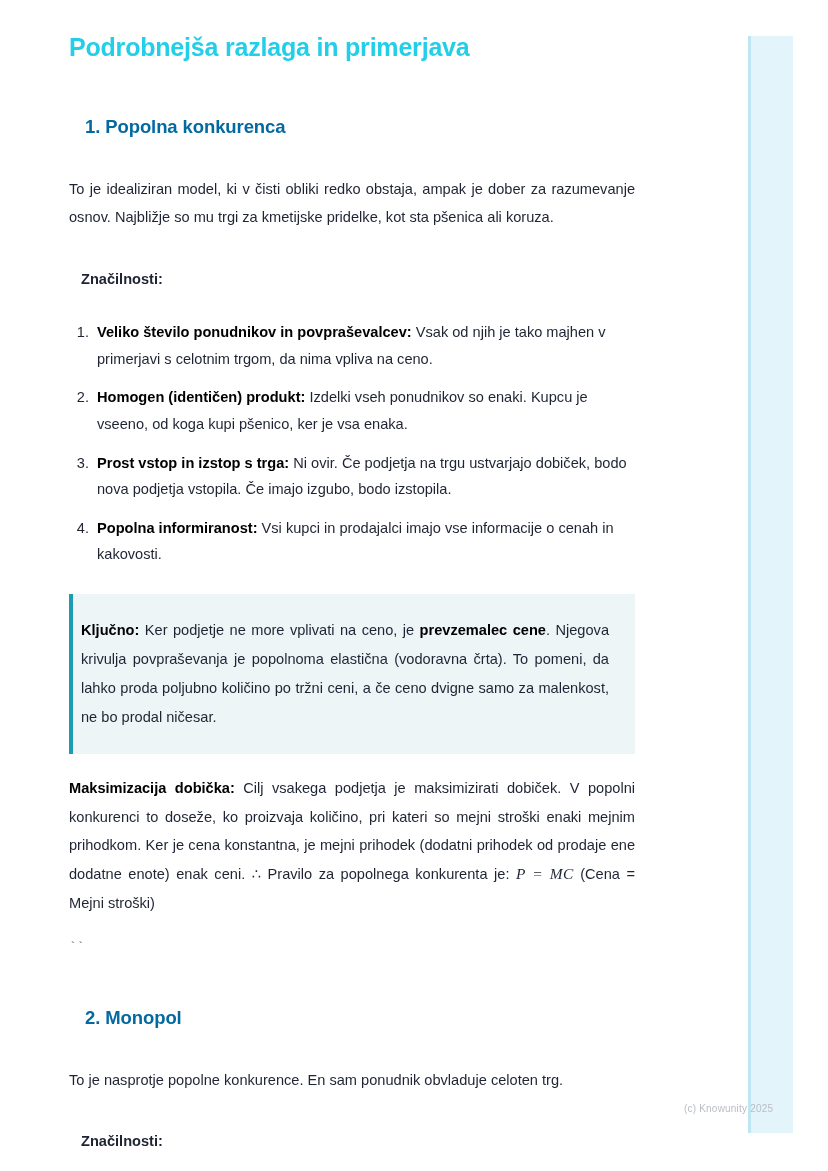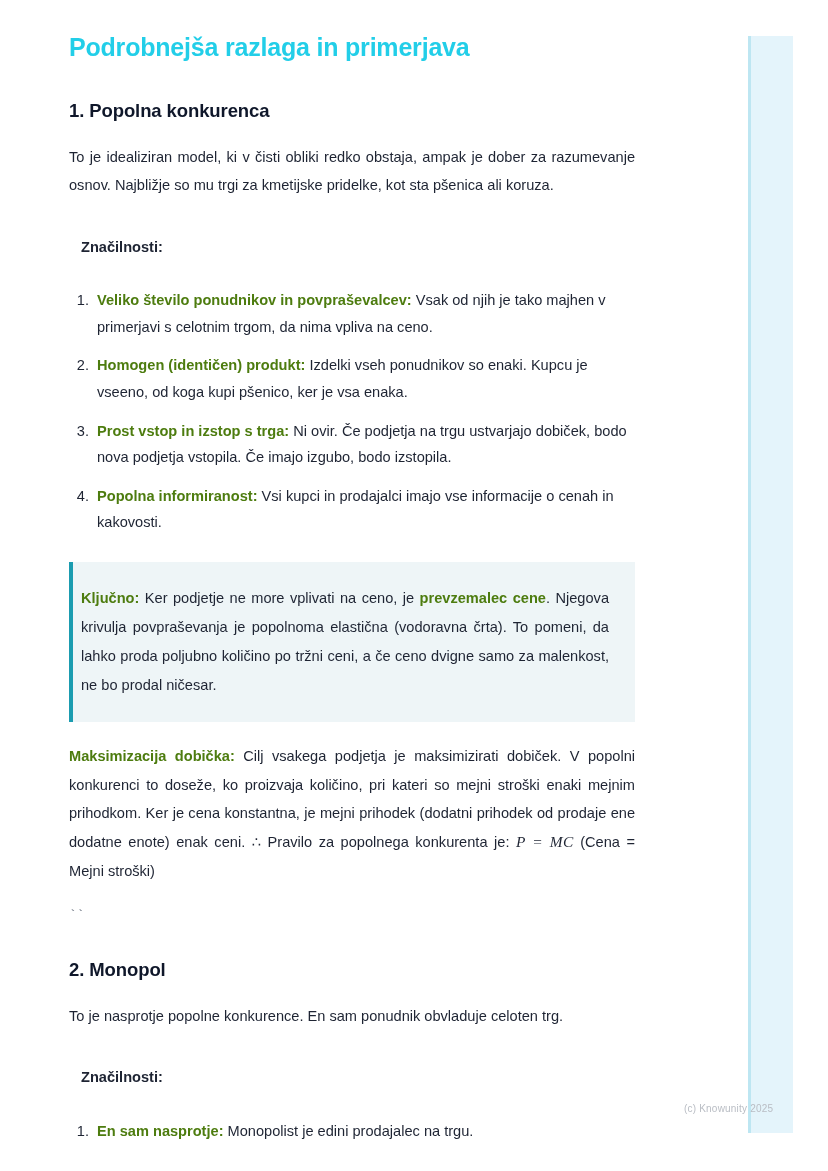--- a/index.html
+++ b/index.html
@@ -44,23 +44,23 @@
     color: #22cee8;
     letter-spacing: -0.2px;
     margin: 0;
     padding-top: 32px;
   }
 
   h2.section-title {
     font-size: 18.5px;
     line-height: 1.3;
     font-weight: bold;
-    color: #0f172a;
+    color: #0369a1;
     letter-spacing: -0.1px;
-    margin: 0;
+    margin: 16px;
     padding-top: 36px;
   }
 
   p.body {
     font-size: 14.6px;
     line-height: 1.93;
     text-align: justify;
     margin: 0;
     padding-top: 20px;
     color: #1e2433;
@@ -87,21 +87,21 @@
     margin: 0 0 12px 0;
     padding-left: 4px;
     color: #1e2433;
   }
   ol.feature-list > li:last-child { margin-bottom: 0; }
   ol.feature-list > li::marker {
     font-weight: normal;
     color: #1e2433;
   }
 
-  b, strong { font-weight: bold; color: #4d7c0f; }
+  b, strong { font-weight: bold; color: #000000; }
 
   
   .callout {
     margin-top: 26px;
     background: #eef5f7;
     border-left: 4px solid #1b9cb0;
     padding: 22px 26px 22px 8px;
     box-sizing: border-box;
   }
   .callout p {

